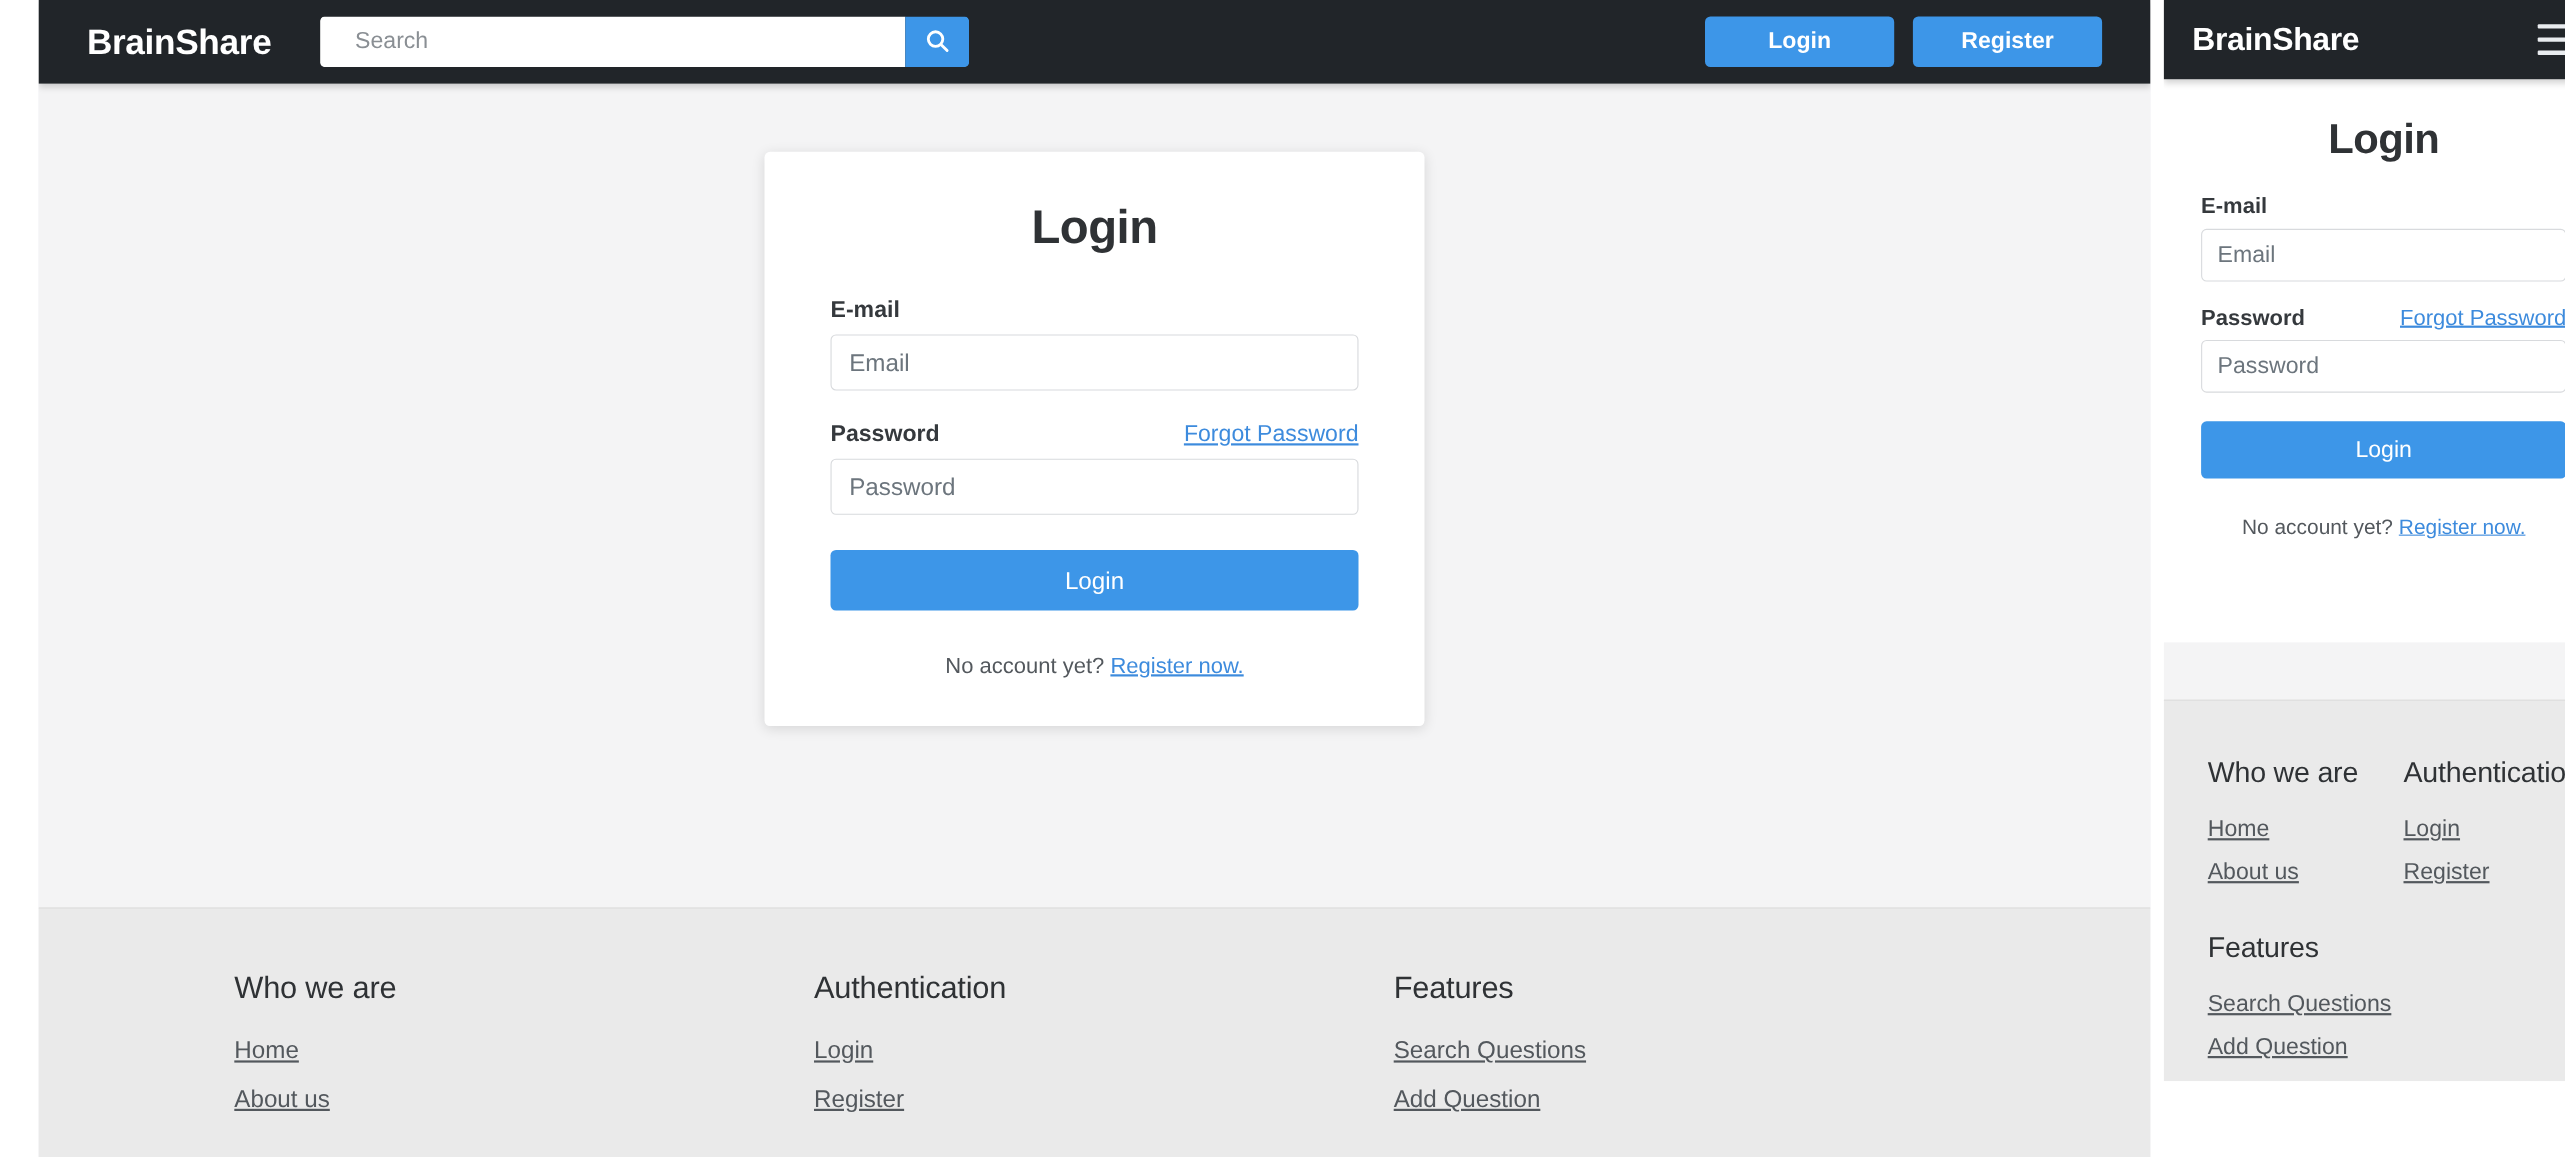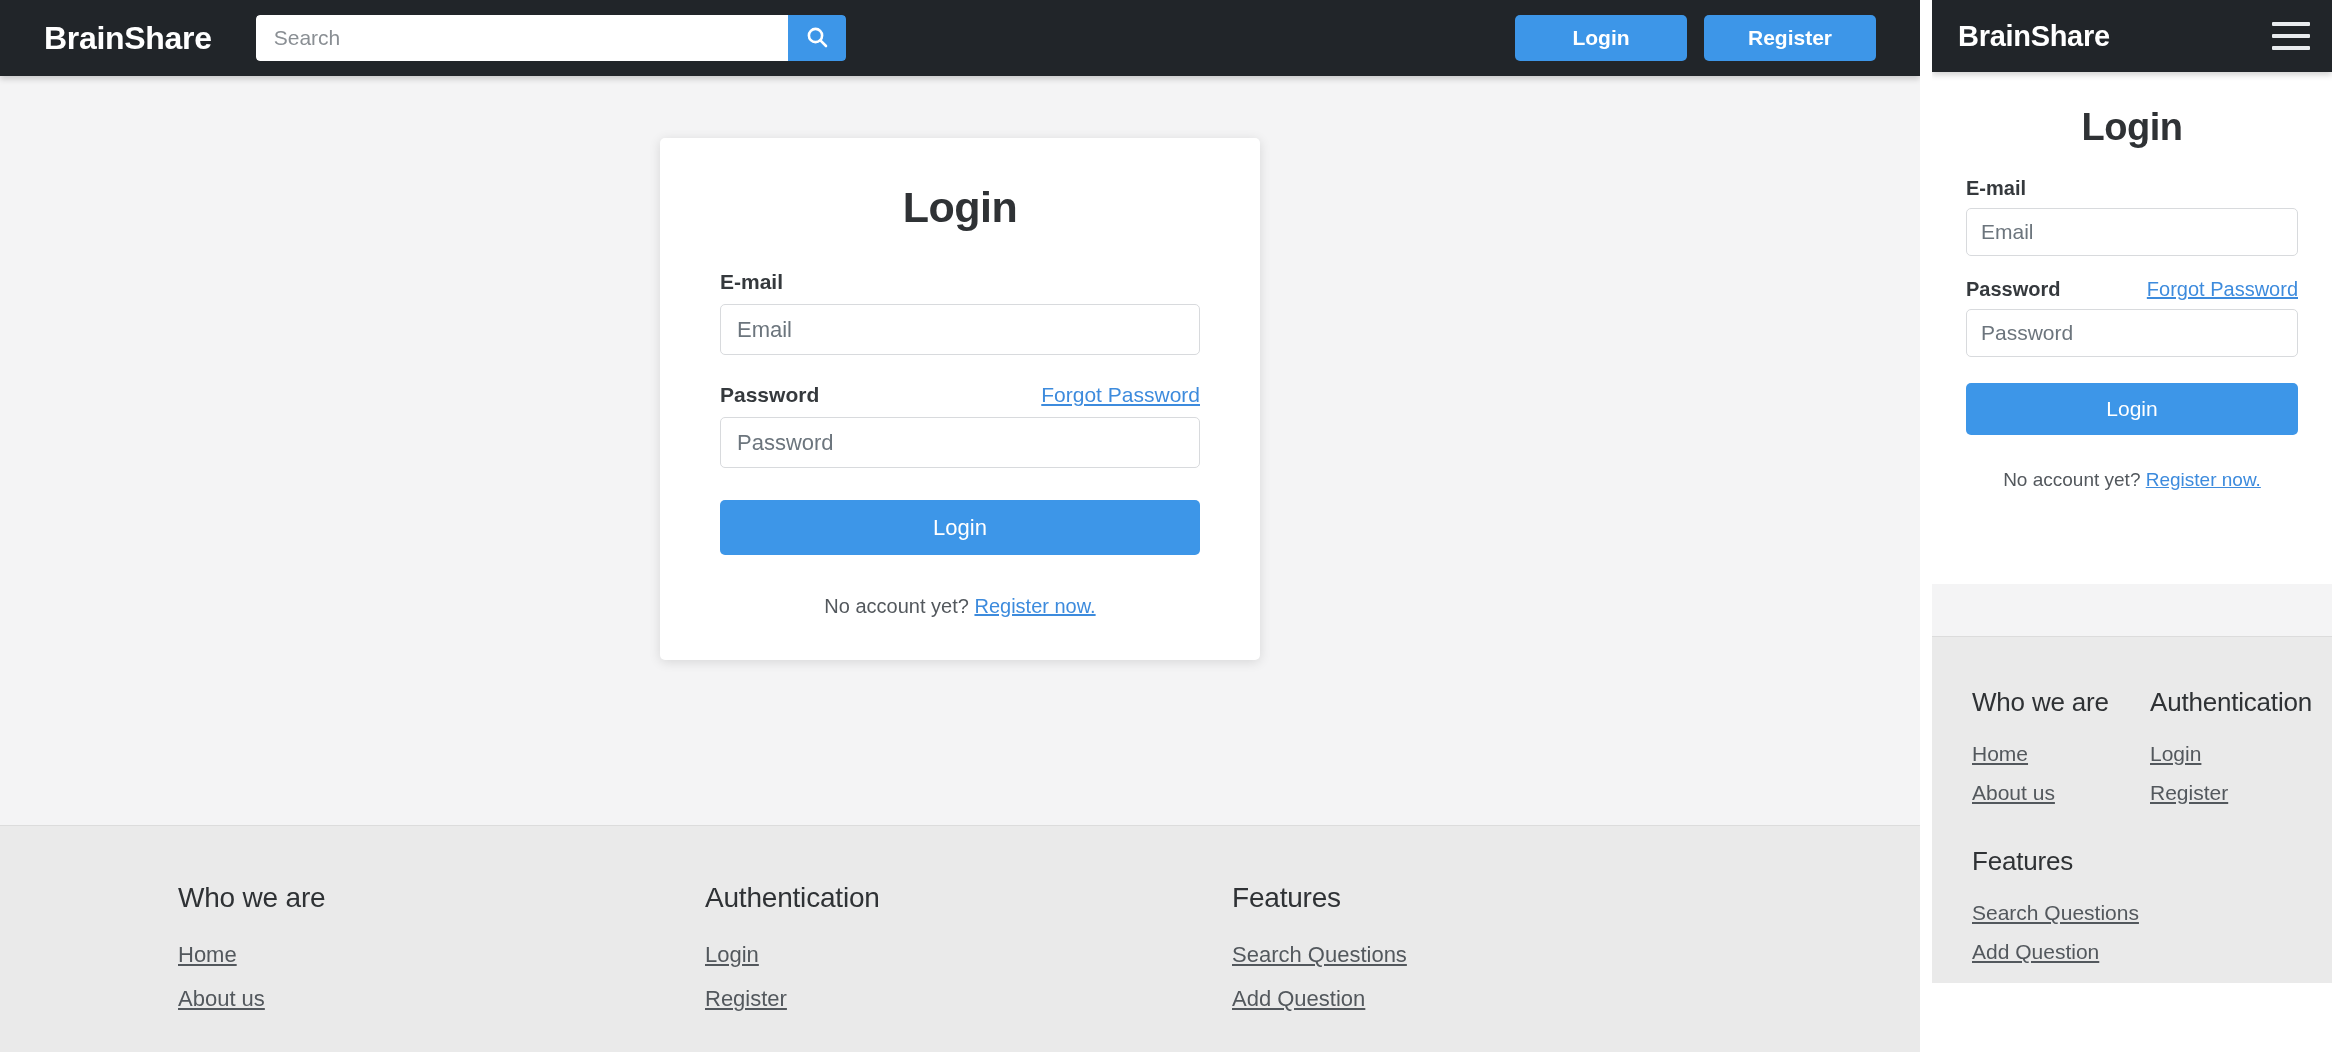--- a/index.html
+++ b/index.html
@@ -3,21 +3,21 @@
 <meta charset="utf-8">
 <style>
   * { box-sizing: border-box; margin: 0; padding: 0; }
   html, body {
     width: 2332px;
     height: 1052px;
     overflow: hidden;
     background: #ffffff;
     font-family: "Liberation Sans", sans-serif;
   }
-  #root { position: relative; width: 1848px; height: 1052px; }
+  #root { position: relative; width: 1848px; height: 1052px; margin-left: 35px; }
 
   
   .desktop-panel {
     position: absolute;
     left: 0; top: 0;
     width: 1920px; height: 1052px;
     background: #f4f4f5;
     overflow: hidden;
   }
   .navbar {
@@ -45,21 +45,21 @@
     border-radius: 4px;
     overflow: hidden;
   }
   .search-input {
     flex: 1;
     border: none;
     outline: none;
     background: #ffffff;
     font-size: 21px;
     color: #495057;
-    padding: 0 18px;
+    padding: 0 32px;
     font-family: "Liberation Sans", sans-serif;
     border-radius: 4px 0 0 4px;
   }
   .search-input::placeholder { color: #8a8f94; }
   .search-btn {
     width: 58px;
     background: #3d96e8;
     border: none;
     cursor: pointer;
     display: flex;

